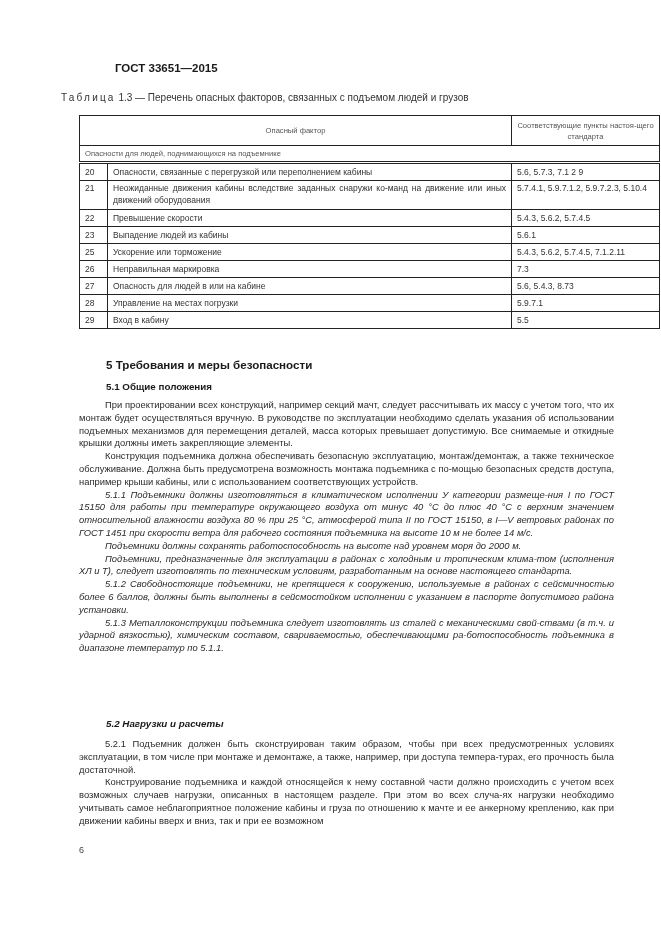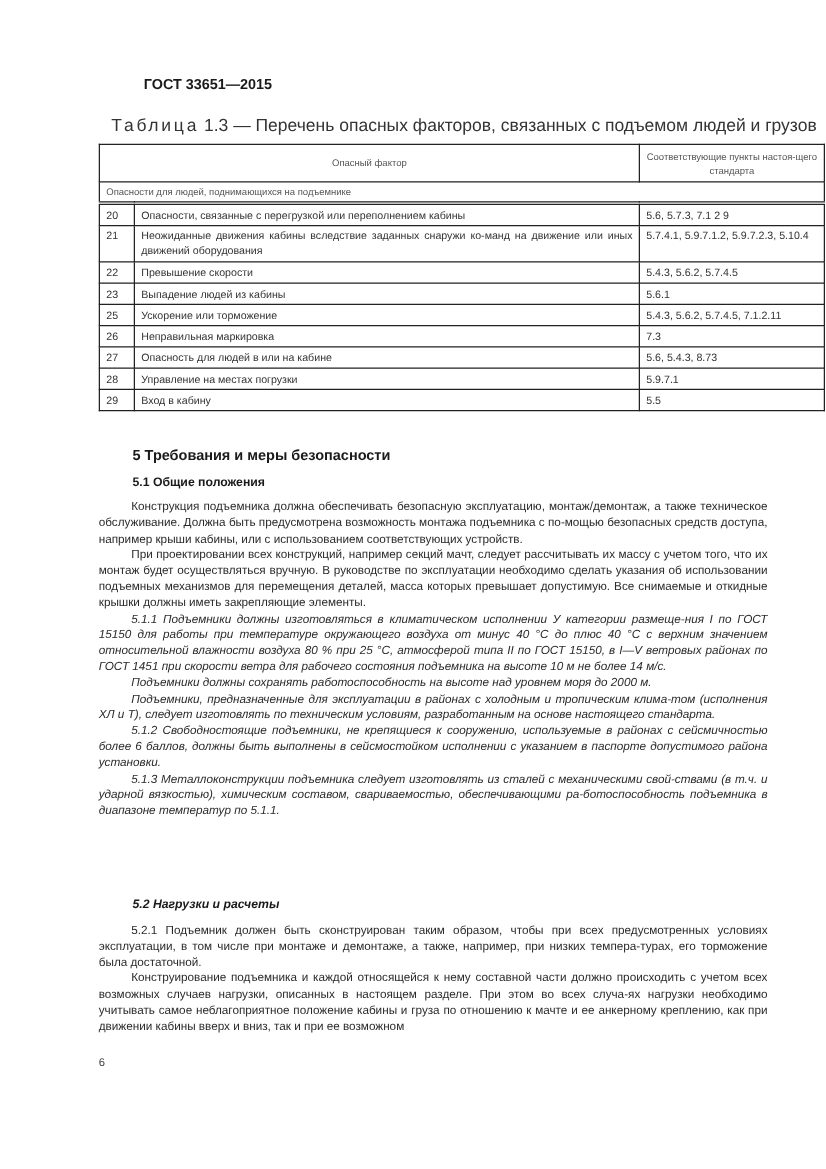--- a/index.html
+++ b/index.html
@@ -1,19 +1,19 @@
 <!DOCTYPE html>
 <html><head>
 <meta charset="utf-8">
 <style>
   html, body { margin: 0; padding: 0; background: #ffffff; }
   body { width: 661px; height: 935px; position: relative; overflow: hidden;
          font-family: "Liberation Sans", sans-serif; color: #2a2a2a; }
   .page-header { position: absolute; left: 79px; top: 62px; font-size: 11.5px; font-weight: bold; color: #1a1a1a; padding-left: 36px; }
-  .table-caption { position: absolute; left: 89px; top: 92px; font-size: 14px; color: #333; white-space: nowrap; }
+  .table-caption { position: absolute; left: 61px; top: 92px; font-size: 10px; color: #333; white-space: nowrap; }
   .table-caption .spaced { letter-spacing: 2.2px; }
   table.hazards { position: absolute; left: 79px; top: 115px; width: 581px; border-collapse: collapse;
                   font-size: 8.5px; color: #333; table-layout: fixed; }
   table.hazards td, table.hazards th { border: 1px solid #222; padding: 0 5px; vertical-align: top; font-weight: normal; }
   table.hazards th { font-size: 7.6px; color: #555; text-align: center; vertical-align: middle; height: 29px; line-height: 11px; }
   table.hazards tr.group td { text-align: left; font-size: 7.6px; color: #555; height: 15px; line-height: 15px; border-bottom: 3px double #222; }
   table.hazards tr.row td { height: 16px; line-height: 16px; }
   table.hazards tr.row.tall td { height: 26px; line-height: 11.5px; padding-top: 2px; }
   table.hazards td.justify { text-align: justify; text-align-last: left; }
   .col-num { width: 28px; }
@@ -97,29 +97,29 @@
     <td>Вход в кабину</td>
     <td>5.5</td>
   </tr>
 </tbody>
   </table>
 
 <div class="h1">5 Требования и меры безопасности</div>
 <div class="h2a">5.1 Общие положения</div>
 
 <div class="content" style="top:399px;">
+  <p class="indent">При проектировании всех конструкций, например секций мачт, следует рассчитывать их массу с учетом того, что их монтаж будет осуществляться вручную. В руководстве по эксплуатации необходимо сделать указания об использовании подъемных механизмов для перемещения деталей, масса которых превышает допустимую. Все снимаемые и откидные крышки должны иметь закрепляющие элементы.</p>
   <p class="indent">Конструкция подъемника должна обеспечивать безопасную эксплуатацию, монтаж/демонтаж, а также техническое обслуживание. Должна быть предусмотрена возможность монтажа подъемника с по-мощью безопасных средств доступа, например крыши кабины, или с использованием соответствующих устройств.</p>
-  <p class="indent">При проектировании всех конструкций, например секций мачт, следует рассчитывать их массу с учетом того, что их монтаж будет осуществляться вручную. В руководстве по эксплуатации необходимо сделать указания об использовании подъемных механизмов для перемещения деталей, масса которых превышает допустимую. Все снимаемые и откидные крышки должны иметь закрепляющие элементы.</p>
   <p class="indent italic">5.1.1 Подъемники должны изготовляться в климатическом исполнении У категории размеще-ния I по ГОСТ 15150 для работы при температуре окружающего воздуха от минус 40 °С до плюс 40 °С с верхним значением относительной влажности воздуха 80 % при 25 °С, атмосферой типа II по ГОСТ 15150, в I—V ветровых районах по ГОСТ 1451 при скорости ветра для рабочего состояния подъемника на высоте 10 м не более 14 м/с.</p>
   <p class="indent italic">Подъемники должны сохранять работоспособность на высоте над уровнем моря до 2000 м.</p>
   <p class="indent italic">Подъемники, предназначенные для эксплуатации в районах с холодным и тропическим клима-том (исполнения ХЛ и Т), следует изготовлять по техническим условиям, разработанным на основе настоящего стандарта.</p>
   <p class="indent italic">5.1.2 Свободностоящие подъемники, не крепящиеся к сооружению, используемые в районах с сейсмичностью более 6 баллов, должны быть выполнены в сейсмостойком исполнении с указанием в паспорте допустимого района установки.</p>
   <p class="indent italic">5.1.3 Металлоконструкции подъемника следует изготовлять из сталей с механическими свой-ствами (в т.ч. и ударной вязкостью), химическим составом, свариваемостью, обеспечивающими ра-ботоспособность подъемника в диапазоне температур по 5.1.1.</p>
 </div>
 
 <div class="h2b">5.2 Нагрузки и расчеты</div>
 
 <div class="content" style="top:738px;">
-  <p class="indent">5.2.1 Подъемник должен быть сконструирован таким образом, чтобы при всех предусмотренных условиях эксплуатации, в том числе при монтаже и демонтаже, а также, например, при низких темпера-турах, его торможение была достаточной.</p>
+  <p class="indent">5.2.1 Подъемник должен быть сконструирован таким образом, чтобы при всех предусмотренных условиях эксплуатации, в том числе при монтаже и демонтаже, а также, например, при доступа темпера-турах, его прочность была достаточной.</p>
   <p class="indent">Конструирование подъемника и каждой относящейся к нему составной части должно происходить с учетом всех возможных случаев нагрузки, описанных в настоящем разделе. При этом во всех случа-ях нагрузки необходимо учитывать самое неблагоприятное положение кабины и груза по отношению к мачте и ее анкерному креплению, как при движении кабины вверх и вниз, так и при ее возможном</p>
 </div>
 
 <div class="page-number">6</div>
 
 </body></html>

